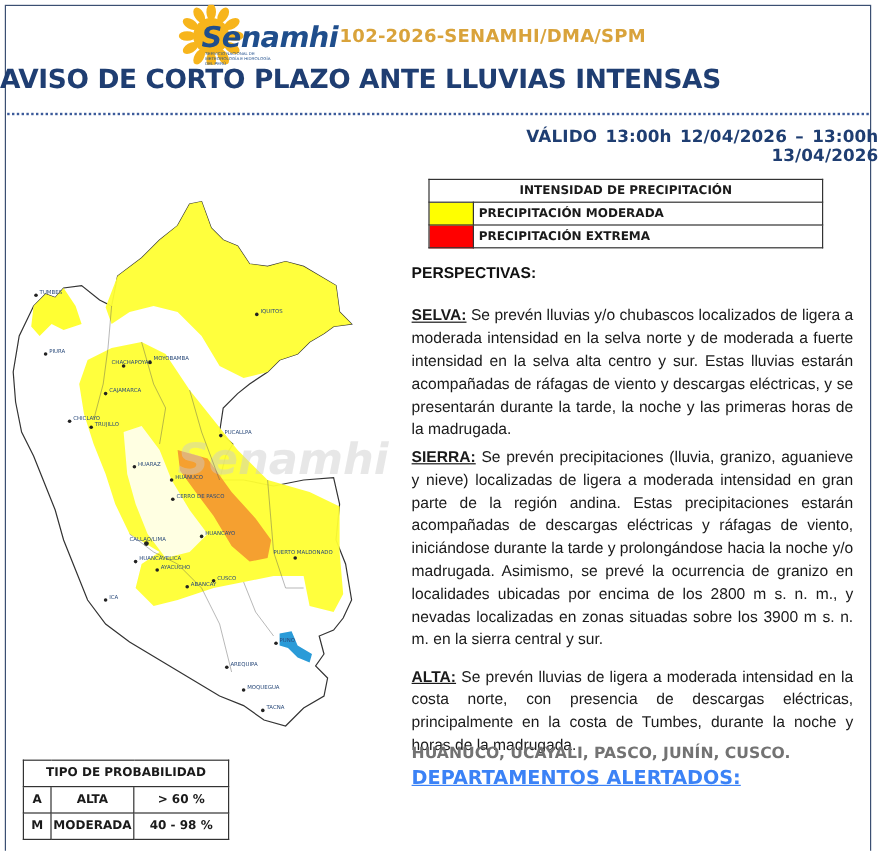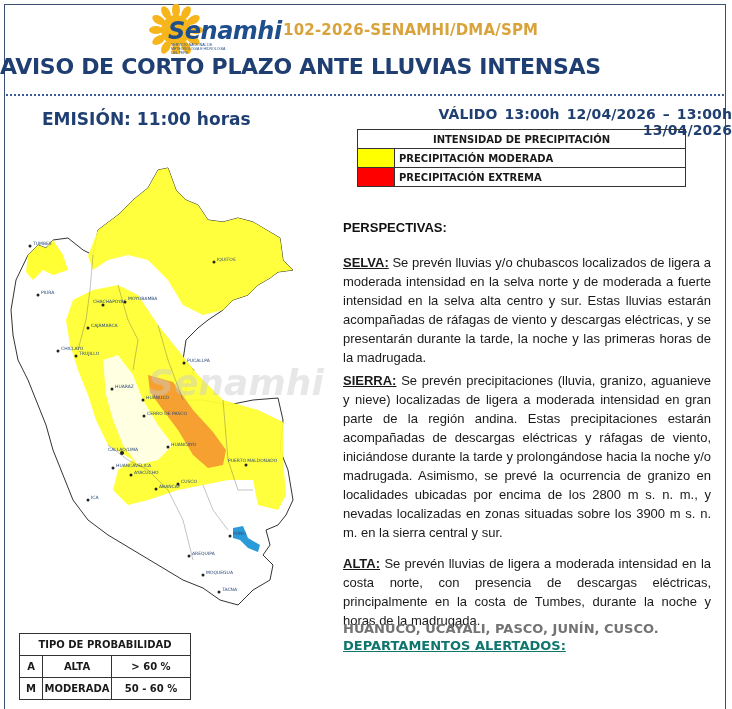--- a/index.html
+++ b/index.html
@@ -7,31 +7,31 @@
   .frame { position: absolute; left: 4px; top: 4px; width: 722px; height: 720px; border: 1.5px solid #3b4f72; box-sizing: border-box; }
   .header-logo { position: absolute; left: 148px; top: 4px; width: 120px; height: 50px; }
   .logo-word { position: absolute; left: 168px; top: 17px; font-family: "DejaVu Sans", sans-serif; font-weight: bold; font-style: italic; font-size: 24px; color: #1f4e8c; letter-spacing: -0.5px; }
   .logo-sub { position: absolute; left: 171px; top: 43px; font-size: 3.5px; color: #1f4e8c; line-height: 4px; width: 60px; }
   .doc-code { position: absolute; left: 283px; top: 21px; font-family: "DejaVu Sans", sans-serif; font-weight: bold; font-size: 15px; color: #d9a33b; letter-spacing: 0.2px; }
   .main-title { position: absolute; left: 0; width: 732px; top: 54px; text-align: left; font-family: "DejaVu Sans", sans-serif; font-weight: bold; font-size: 22px; color: #1f3e72; letter-spacing: -0.3px; }
   .dotted { position: absolute; left: 6px; right: 8px; top: 94px; border-top: 2px dotted #3b5a9a; }
   .emission { position: absolute; left: 42px; top: 108px; font-family: "DejaVu Sans", sans-serif; font-weight: bold; font-size: 17px; color: #1f3e72; line-height: 22px; }
   .emission .date { display: block; padding-left: 92px; }
   .valid { position: absolute; left: 349px; top: 106px; font-family: "DejaVu Sans", sans-serif; font-weight: bold; font-size: 14px; color: #1f3e72; letter-spacing: 0.1px; word-spacing: 2px; text-align: right; }
-  table.legend { position: absolute; left: 357px; top: 129px; width: 329px; border-collapse: collapse; font-family: "DejaVu Sans", sans-serif; font-weight: bold; font-size: 10px; color: #1a1a1a; }
+  table.legend { position: absolute; left: 357px; top: 149px; width: 329px; border-collapse: collapse; font-family: "DejaVu Sans", sans-serif; font-weight: bold; font-size: 10px; color: #1a1a1a; }
   table.legend td { border: 1px solid #333; height: 18px; padding: 0 0 0 4px; }
   table.legend td.hdr { text-align: center; padding: 0; }
   table.legend td.sw { width: 36px; padding: 0; }
   .persp { position: absolute; left: 343px; top: 220px; font-weight: bold; font-size: 13px; color: #111; }
   .para { position: absolute; left: 343px; width: 368px; font-size: 13px; line-height: 19px; color: #1a1a1a; text-align: justify; }
   .para .lbl { font-weight: bold; text-decoration: underline; }
   .p-selva { top: 253px; }
   .p-sierra { top: 371px; }
   .p-costa { top: 554px; }
-  .dept-lbl { position: absolute; left: 343px; top: 638px; font-family: "DejaVu Sans", sans-serif; font-weight: bold; font-size: 13px; color: #0f766e; text-decoration: underline; }
+  .dept-lbl { position: absolute; left: 343px; top: 638px; font-family: "DejaVu Sans", sans-serif; font-weight: bold; font-size: 16px; color: #3b82f6; text-decoration: underline; }
   .dept-list { position: absolute; left: 343px; top: 621px; font-family: "DejaVu Sans", sans-serif; font-weight: bold; font-size: 13px; color: #737373; }
   table.prob { position: absolute; left: 19px; top: 633px; width: 172px; border-collapse: collapse; font-family: "DejaVu Sans", sans-serif; font-weight: bold; font-size: 10px; color: #1a1a1a; }
   table.prob td { border: 1px solid #333; height: 21px; text-align: center; padding: 0; }
   table.prob td.code { width: 22px; }
   table.prob td.val { width: 78px; }
   .map { position: absolute; left: 8px; top: 160px; width: 330px; height: 460px; }
   .map-label { font-family: "DejaVu Sans", sans-serif; font-size: 4.5px; fill: #2a4a7a; }
 </style>
 </head>
 <body>
@@ -58,21 +58,20 @@
   </g>
 </svg>
 <div class="logo-word">Senamhi</div>
 <div class="logo-sub">SERVICIO NACIONAL DE METEOROLOGÍA E HIDROLOGÍA DEL PERÚ</div>
 
 <div class="doc-code">102-2026-SENAMHI/DMA/SPM</div>
 <div class="main-title">AVISO DE CORTO PLAZO ANTE  LLUVIAS INTENSAS</div>
 <div class="dotted"></div>
 
 <div class="emission">
-  <span>EMISIÓN: 11:00 horas</span>
 </div>
 
 <div class="valid">VÁLIDO  13:00h  12/04/2026 – 13:00h  13/04/2026</div>
 
 <table class="legend">
   <tbody>
       <tr>
         <td class="hdr" colspan="2">INTENSIDAD DE PRECIPITACIÓN</td>
       </tr>
   <tr>
@@ -107,21 +106,21 @@
         <td colspan="3">TIPO DE PROBABILIDAD</td>
       </tr>
   <tr>
     <td class="code">A</td>
     <td>ALTA</td>
     <td class="val">&gt; 60 %</td>
   </tr>
   <tr>
     <td class="code">M</td>
     <td>MODERADA</td>
-    <td class="val">50 - 60 %</td>
+    <td class="val">40 - 98 %</td>
   </tr>
 </tbody>
   </table>
 
 <svg class="map" viewBox="0 0 330 460">
 
   <path d="M150,10 L160,8 L168,30 L178,40 L190,45 L200,60 L215,62 L230,58 L245,62 L272,78 L275,100 L285,110 L270,112 L262,118 L250,125 L240,135 L225,140 L215,150 L200,160 L190,168 L178,180 L175,200 L186,210 L180,220 L175,240 L195,240 L220,245 L245,240 L270,238 L275,260 L272,290 L280,310 L285,340 L278,355 L270,365 L258,370 L262,385 L255,395 L265,405 L262,420 L245,430 L230,445 L212,440 L195,428 L175,420 L150,405 L125,390 L100,375 L80,360 L65,340 L55,315 L45,290 L38,265 L28,240 L20,220 L10,200 L5,175 L3,150 L8,120 L20,95 L30,85 L38,88 L45,80 L60,78 L75,90 L85,95 L90,70 L110,55 L125,40 L140,28 Z" fill="#ffffff" stroke="#333" stroke-width="1"></path>
 
   <path d="M150,10 L160,8 L168,30 L178,40 L190,45 L200,60 L215,62 L230,58 L245,62 L272,78 L275,100 L285,110 L270,112 L262,118 L250,125 L240,135 L225,140 L215,150 L195,155 L175,145 L160,120 L140,100 L120,95 L100,100 L85,110 L80,96 L90,70 L110,55 L125,40 L140,28 Z" fill="#ffff33" opacity="0.95"></path>
 

